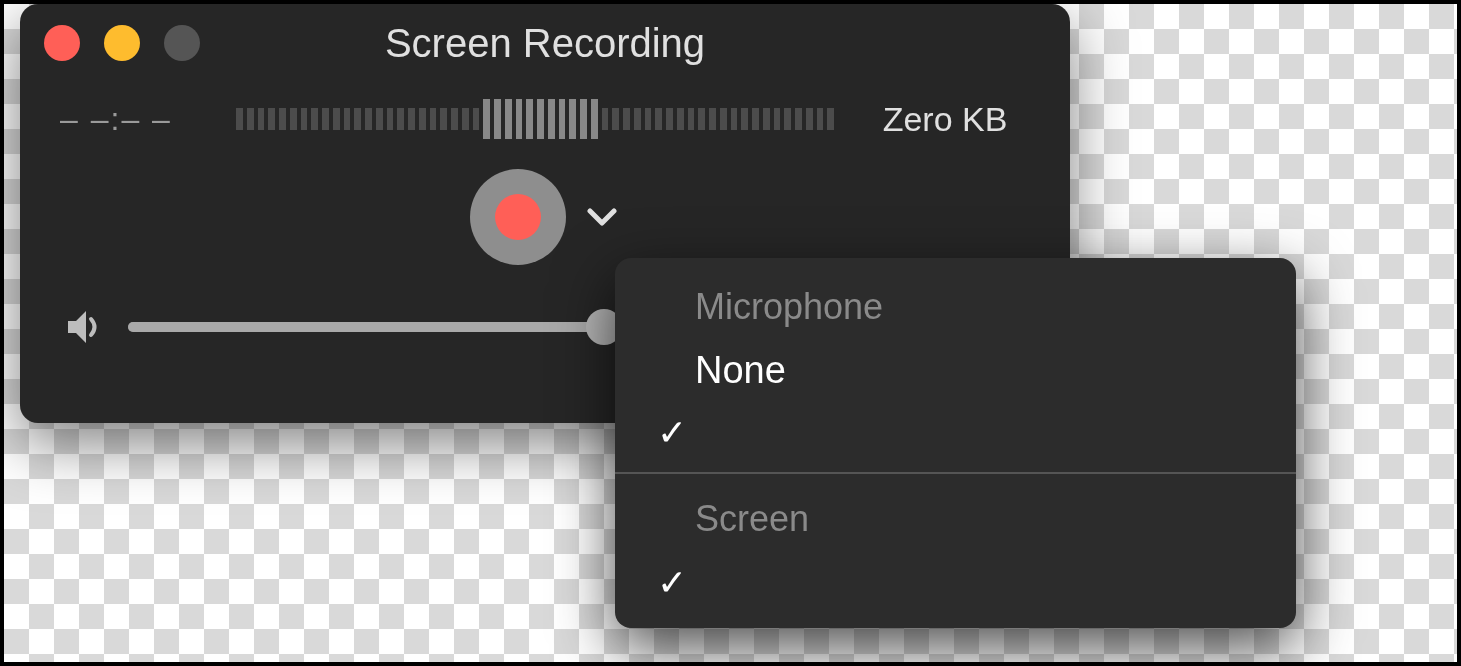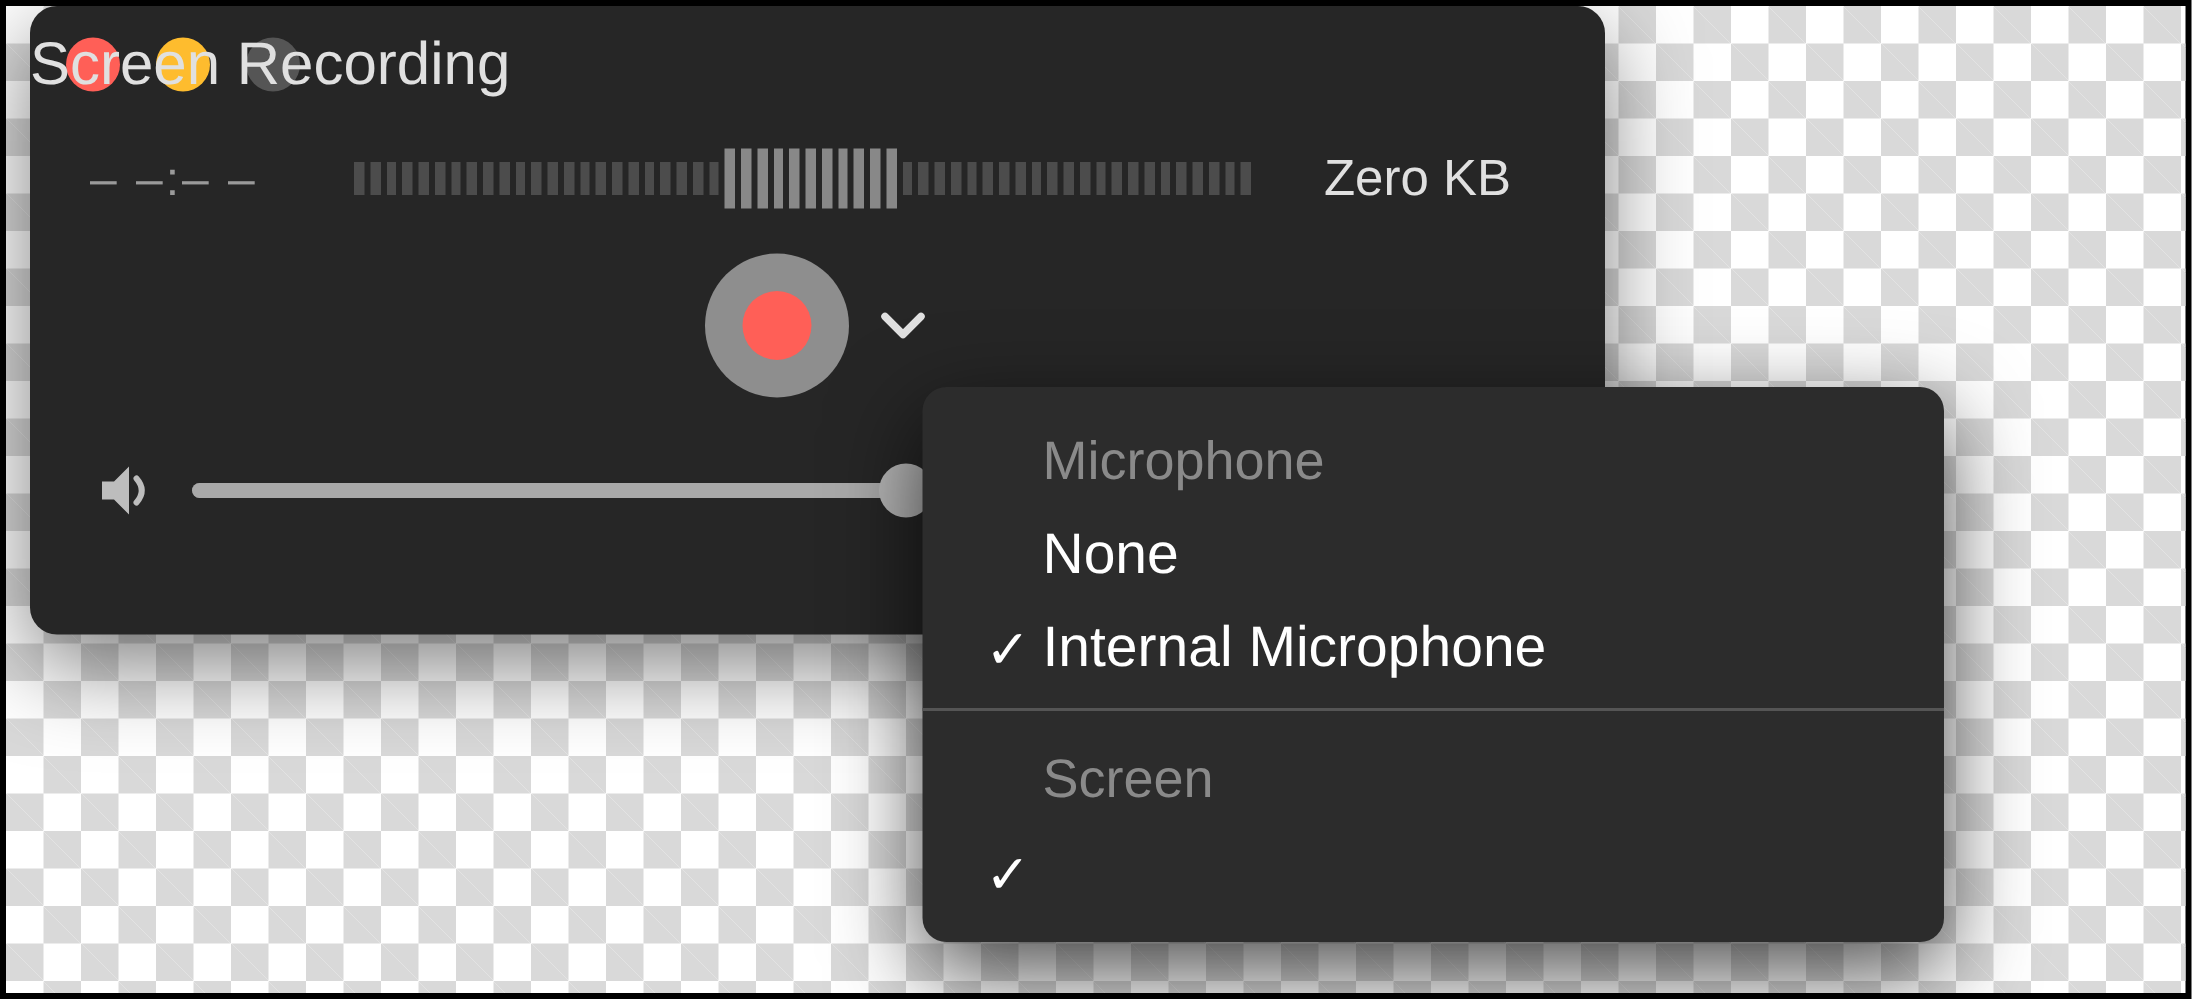--- a/index.html
+++ b/index.html
@@ -47,20 +47,21 @@
     width: 36px;
     height: 36px;
     border-radius: 50%;
   }
   .tl-close { background: #ff5f57; }
   .tl-min   { background: #febc2e; }
   .tl-zoom  { background: #555; }
   .title {
     position: absolute;
     left: 0; right: 0;
+    text-align: center;
     font-size: 40px;
     font-weight: 400;
     color: #e0e0e0;
     pointer-events: none;
   }
   .status-row {
     display: flex;
     align-items: center;
     padding: 4px 40px 0 40px;
     height: 70px;
@@ -299,21 +300,20 @@
 
 <div class="menu">
   <div class="menu-header">Microphone</div>
   <div id="mic-items">
       <div class="menu-item">
         <div class="check"></div>
         <div>None</div>
       </div>
       <div class="menu-item">
         <div class="check">✓</div>
-        <div>Internal Microphone</div>
       </div>
     </div>
   <div class="menu-sep"></div>
   <div class="menu-header">Screen</div>
   <div id="opt-items">
       <div class="menu-item">
         <div class="check">✓</div>
       </div>
     </div>
 </div>

